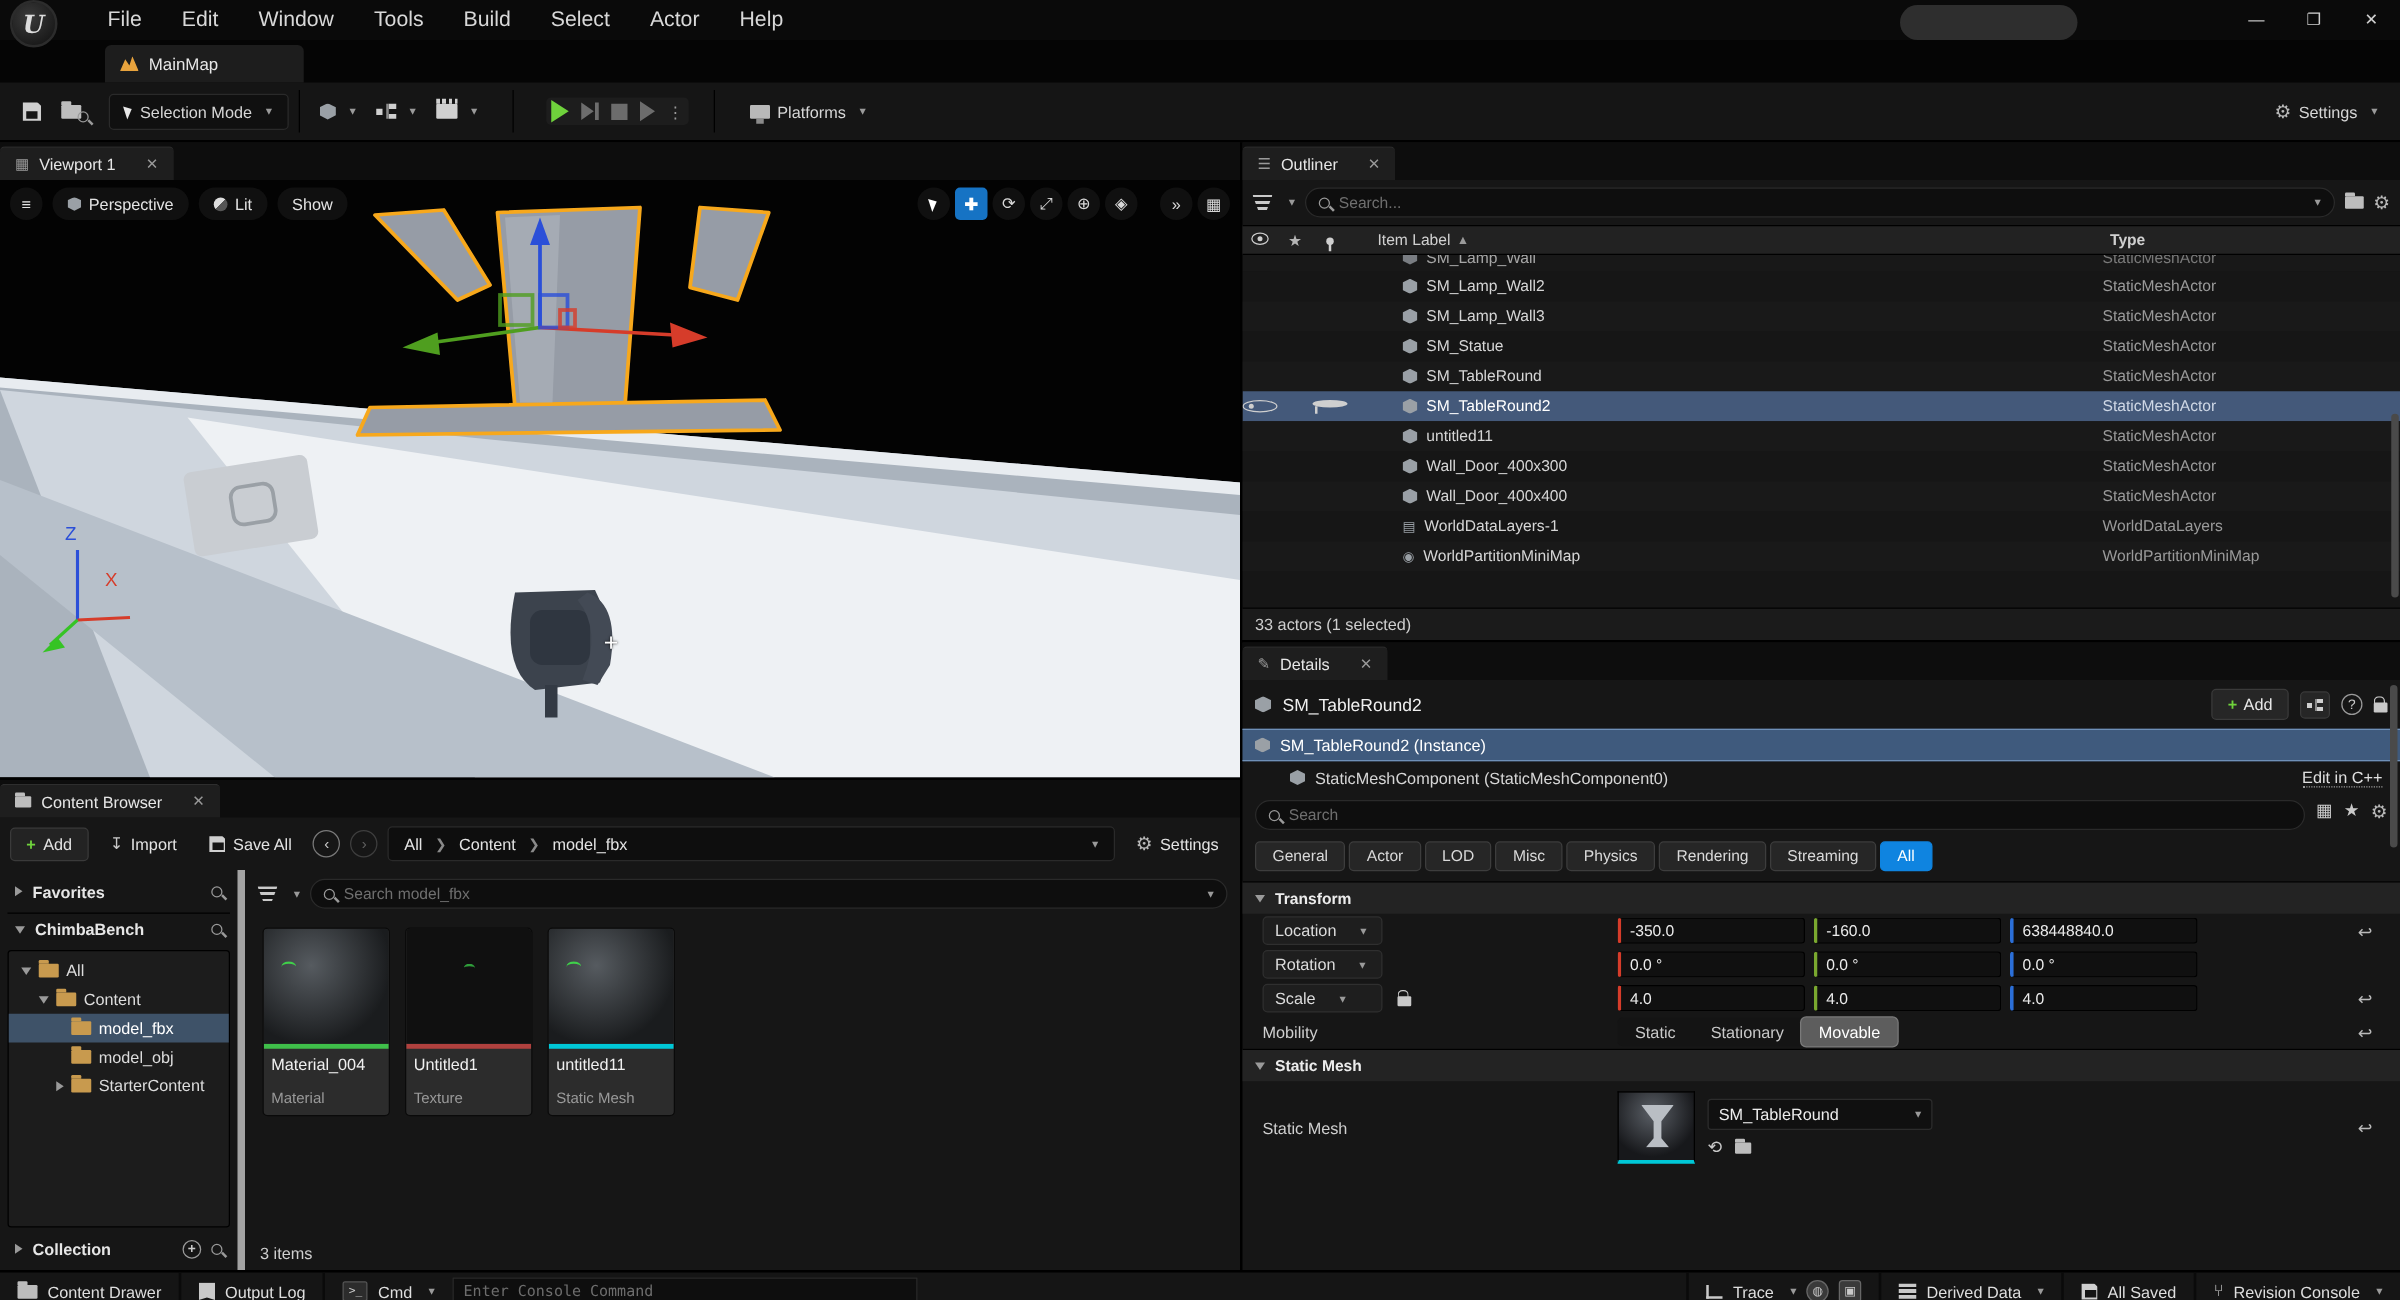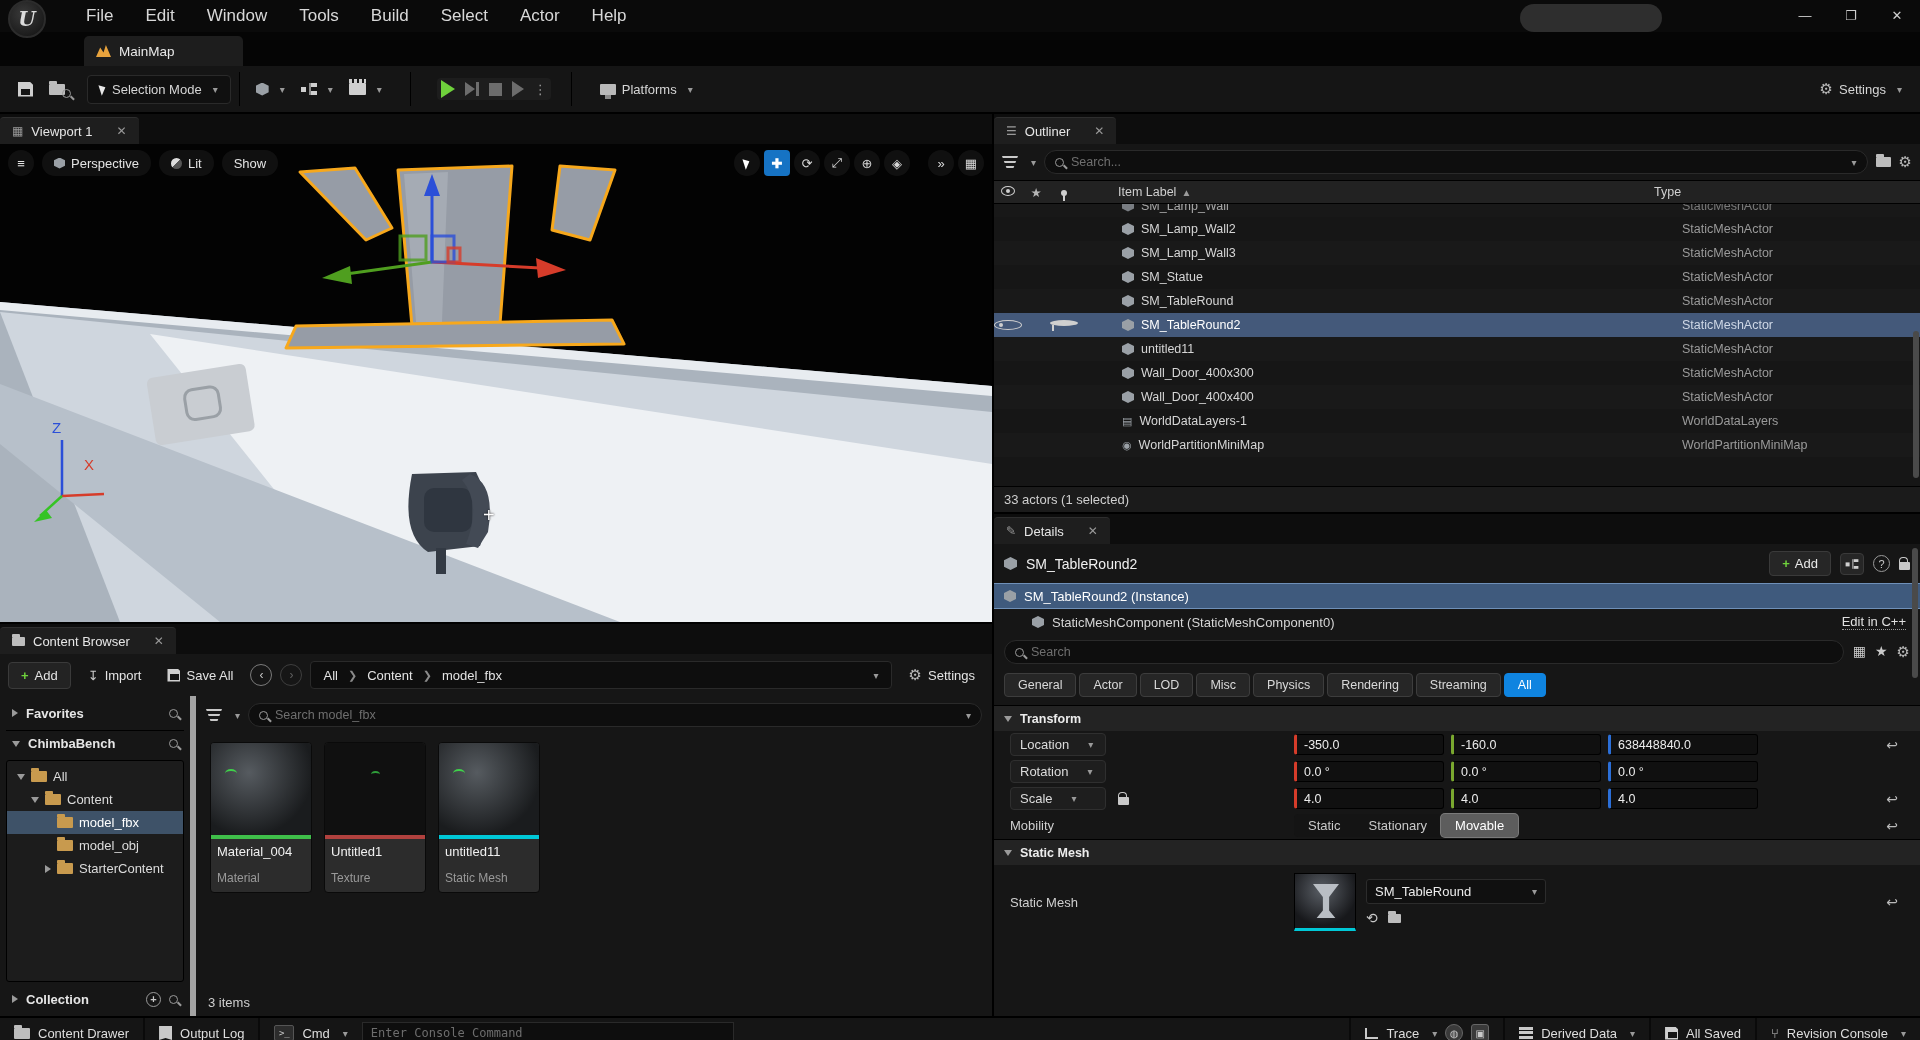--- a/index.html
+++ b/index.html
@@ -93,21 +93,21 @@
      clip-path:polygon(0 0,100% 0,72% 100%,28% 100%); }
   .searchpill { flex:1; background:#0e0e0e; border:1px solid #2a2a2a; border-radius:12px; height:24px;
      display:flex; align-items:center; padding:0 10px; gap:7px; }
   .searchpill input { background:transparent; border:none; outline:none; color:#dcdcdc; flex:1; font-size:12.5px; font-family:"Liberation Sans",sans-serif; }
   .searchpill input::placeholder { color:#6f6f6f; }
   .i-mag { width:9px; height:9px; border:1.6px solid #9a9a9a; border-radius:50%; position:relative; flex:none; }
   .i-mag::after { content:""; position:absolute; left:7px; top:7px; width:5px; height:1.6px; background:#9a9a9a; transform:rotate(45deg); }
   .ohead { display:flex; align-items:center; height:24px; background:#222; border-top:1px solid #000; border-bottom:1px solid #000;
      font-size:12.5px; color:#d0d0d0; position:relative; flex:none; }
   .ohead .hic { width:28px; text-align:center; color:#b5b5b5; }
-  .otypecol { position:absolute; left:660px; }
+  .otypecol { position:absolute; left:694px;font-weight:bold; }
   .olist { flex:1; overflow:hidden; position:relative; }
   .orow { height:24px; display:flex; align-items:center; position:relative; font-size:12.5px; color:#d6d6d6; }
   .orow:nth-child(odd) { background:#191919; }
   .orow.sel { background:#44597a; color:#fff; }
   .orow .icons { width:84px; display:flex; flex:none; }
   .orow .icons span { width:28px; display:flex; justify-content:center; }
   .orow .indent { width:44px; flex:none; }
   .orow .i-cube { width:12px; height:12px; margin-right:7px; flex:none; }
   .orow .otype { position:absolute; left:688px; color:#9a9a9a; }
   .orow.sel .otype { color:#cfd8e6; }
@@ -131,21 +131,21 @@
      align-items:center; justify-content:center; color:#c9c9c9; font-size:12px; }
   .qmark { width:17px; height:17px; border:1.5px solid #9a9a9a; border-radius:50%; display:flex; align-items:center;
      justify-content:center; font-size:11px; color:#c9c9c9; }
   .i-lock { width:11px; height:8px; background:#c9c9c9; border-radius:1px; position:relative; margin-top:5px; }
   .i-lock::before { content:""; position:absolute; top:-5px; left:0px; width:7px; height:5px; border:1.6px solid #c9c9c9;
      border-bottom:none; border-radius:4px 4px 0 0; }
   .instrow { height:26px; background:#3f5a7d; display:flex; align-items:center; gap:8px; padding:0 10px; color:#fff; flex:none;
      border:1px solid #6f90b8; border-left:none; border-right:none; }
   .comprow { height:26px; display:flex; align-items:center; gap:8px; padding:0 10px 0 38px; color:#d6d6d6; flex:none; position:relative; }
   .editcpp { position:absolute; right:14px; color:#e0e0e0; border-bottom:1px dotted #9a9a9a; }
-  .dsearchrow { display:flex; align-items:center; gap:9px; padding:5px 10px; flex:none; }
+  .dsearchrow { display:flex; gap:9px; padding:5px 10px; flex:none; }
   .dsr-icons { display:flex; gap:9px; color:#c9c9c9; font-size:14px; }
   .chips { display:flex; gap:3px; padding:4px 10px 8px; flex:none; }
   .chip { background:#262626; border:1px solid #3d3d3d; border-radius:4px; padding:4px 13px; color:#d9d9d9; font-size:12.5px; }
   .chip.active { background:#0f84e0; border-color:#0f84e0; color:#fff; }
   .sechead { height:26px; background:#232323; border-top:1px solid #000; display:flex; align-items:center; gap:8px;
      padding:0 10px; color:#ececec; font-weight:bold; font-size:12.5px; flex:none; }
   .tri { width:0; height:0; border-top:6px solid #9a9a9a; border-left:4.5px solid transparent; border-right:4.5px solid transparent; }
   .trow { height:27px; display:flex; align-items:center; padding:0 10px 0 16px; gap:8px; flex:none; position:relative; }
   .trow .lbl { color:#cfcfcf; }
   .drophandle { background:#1e1e1e; border:1px solid #2f2f2f; border-radius:4px; padding:3px 9px; display:flex;
@@ -536,21 +536,21 @@
           <input placeholder="Search..." style="">
           <span class="caret">▾</span>
         </div>
         <span class="i-folder" style="width:15px;height:10px;"></span>
         <span class="gear">⚙</span>
       </div>
       <div class="ohead">
         <span class="hic"><span class="i-eye" style="display:inline-block;"></span></span>
         <span class="hic">★</span>
         <span class="hic"><span class="i-pin" style="display:inline-block;"></span></span>
-        <span style="margin-left:40px;">Item Label</span>
+        <span style="margin-left:24px;">Item Label</span>
         <span class="caret">▲</span>
         <span class="otypecol">Type</span>
       </div>
       <div class="olist">
         <div class="orow clipped">
             <div class="inner-shift">
           <span class="icons">
                 <span></span>
                 <span></span>
                 <span></span>

